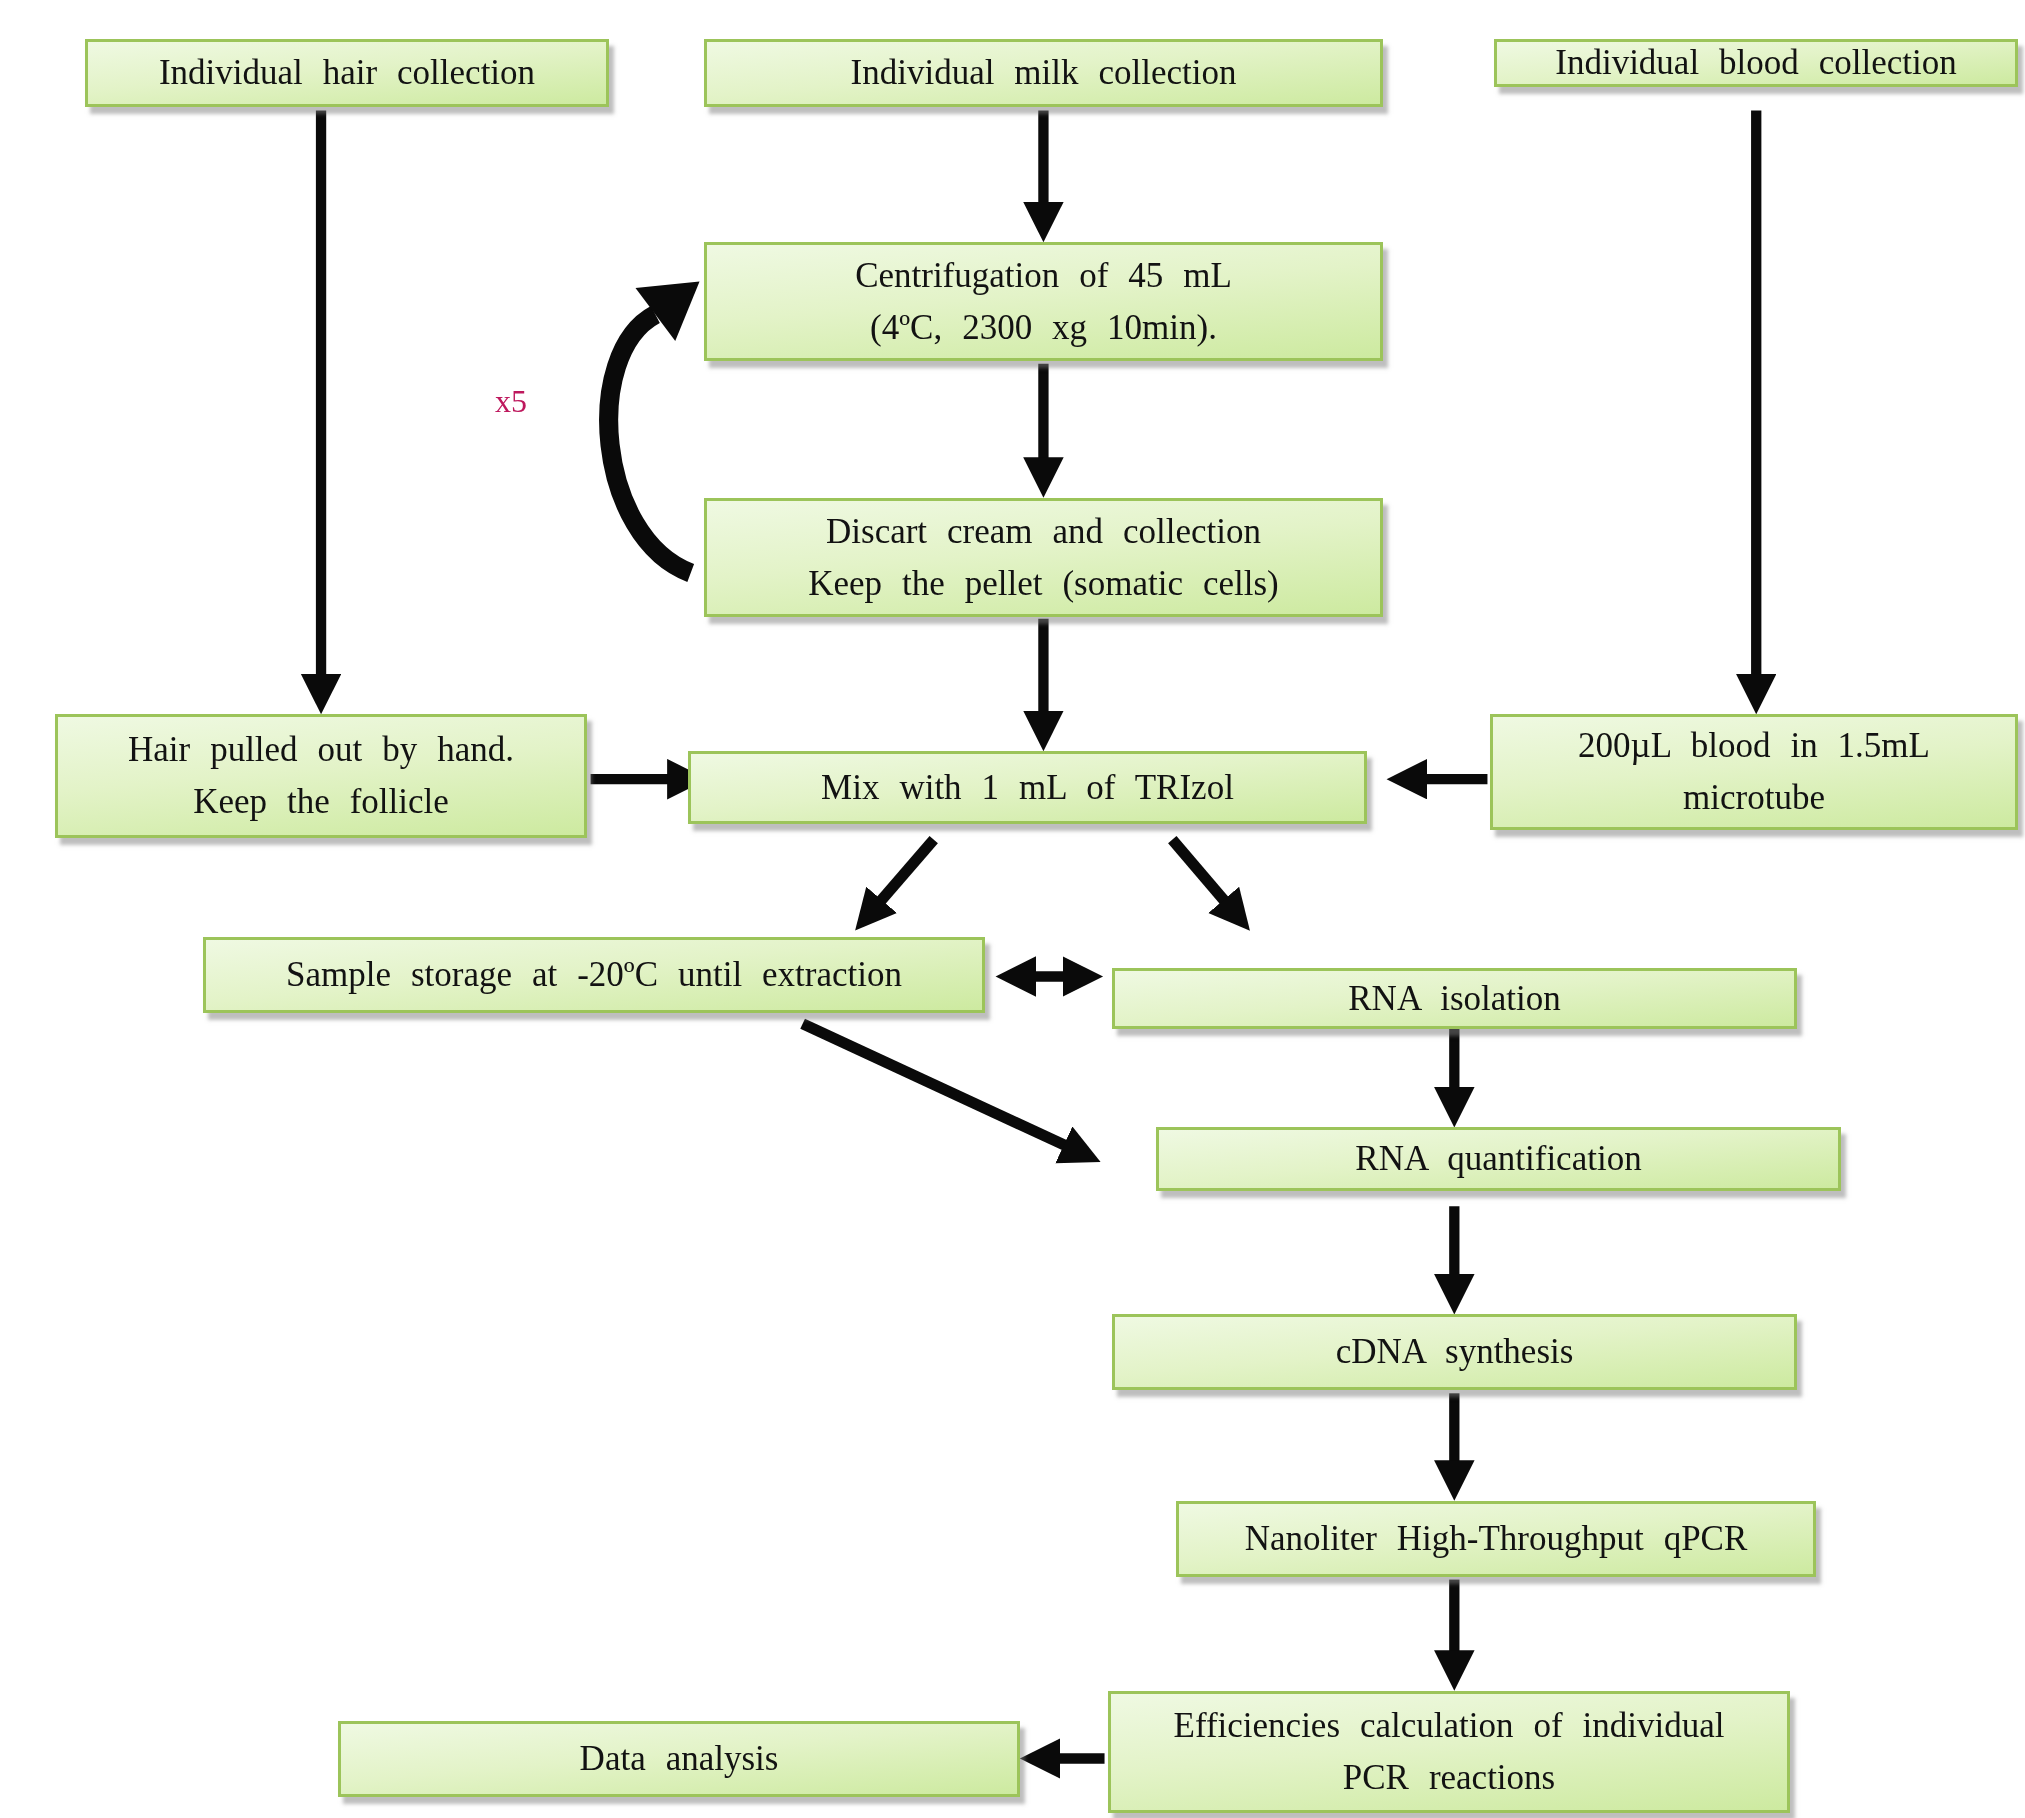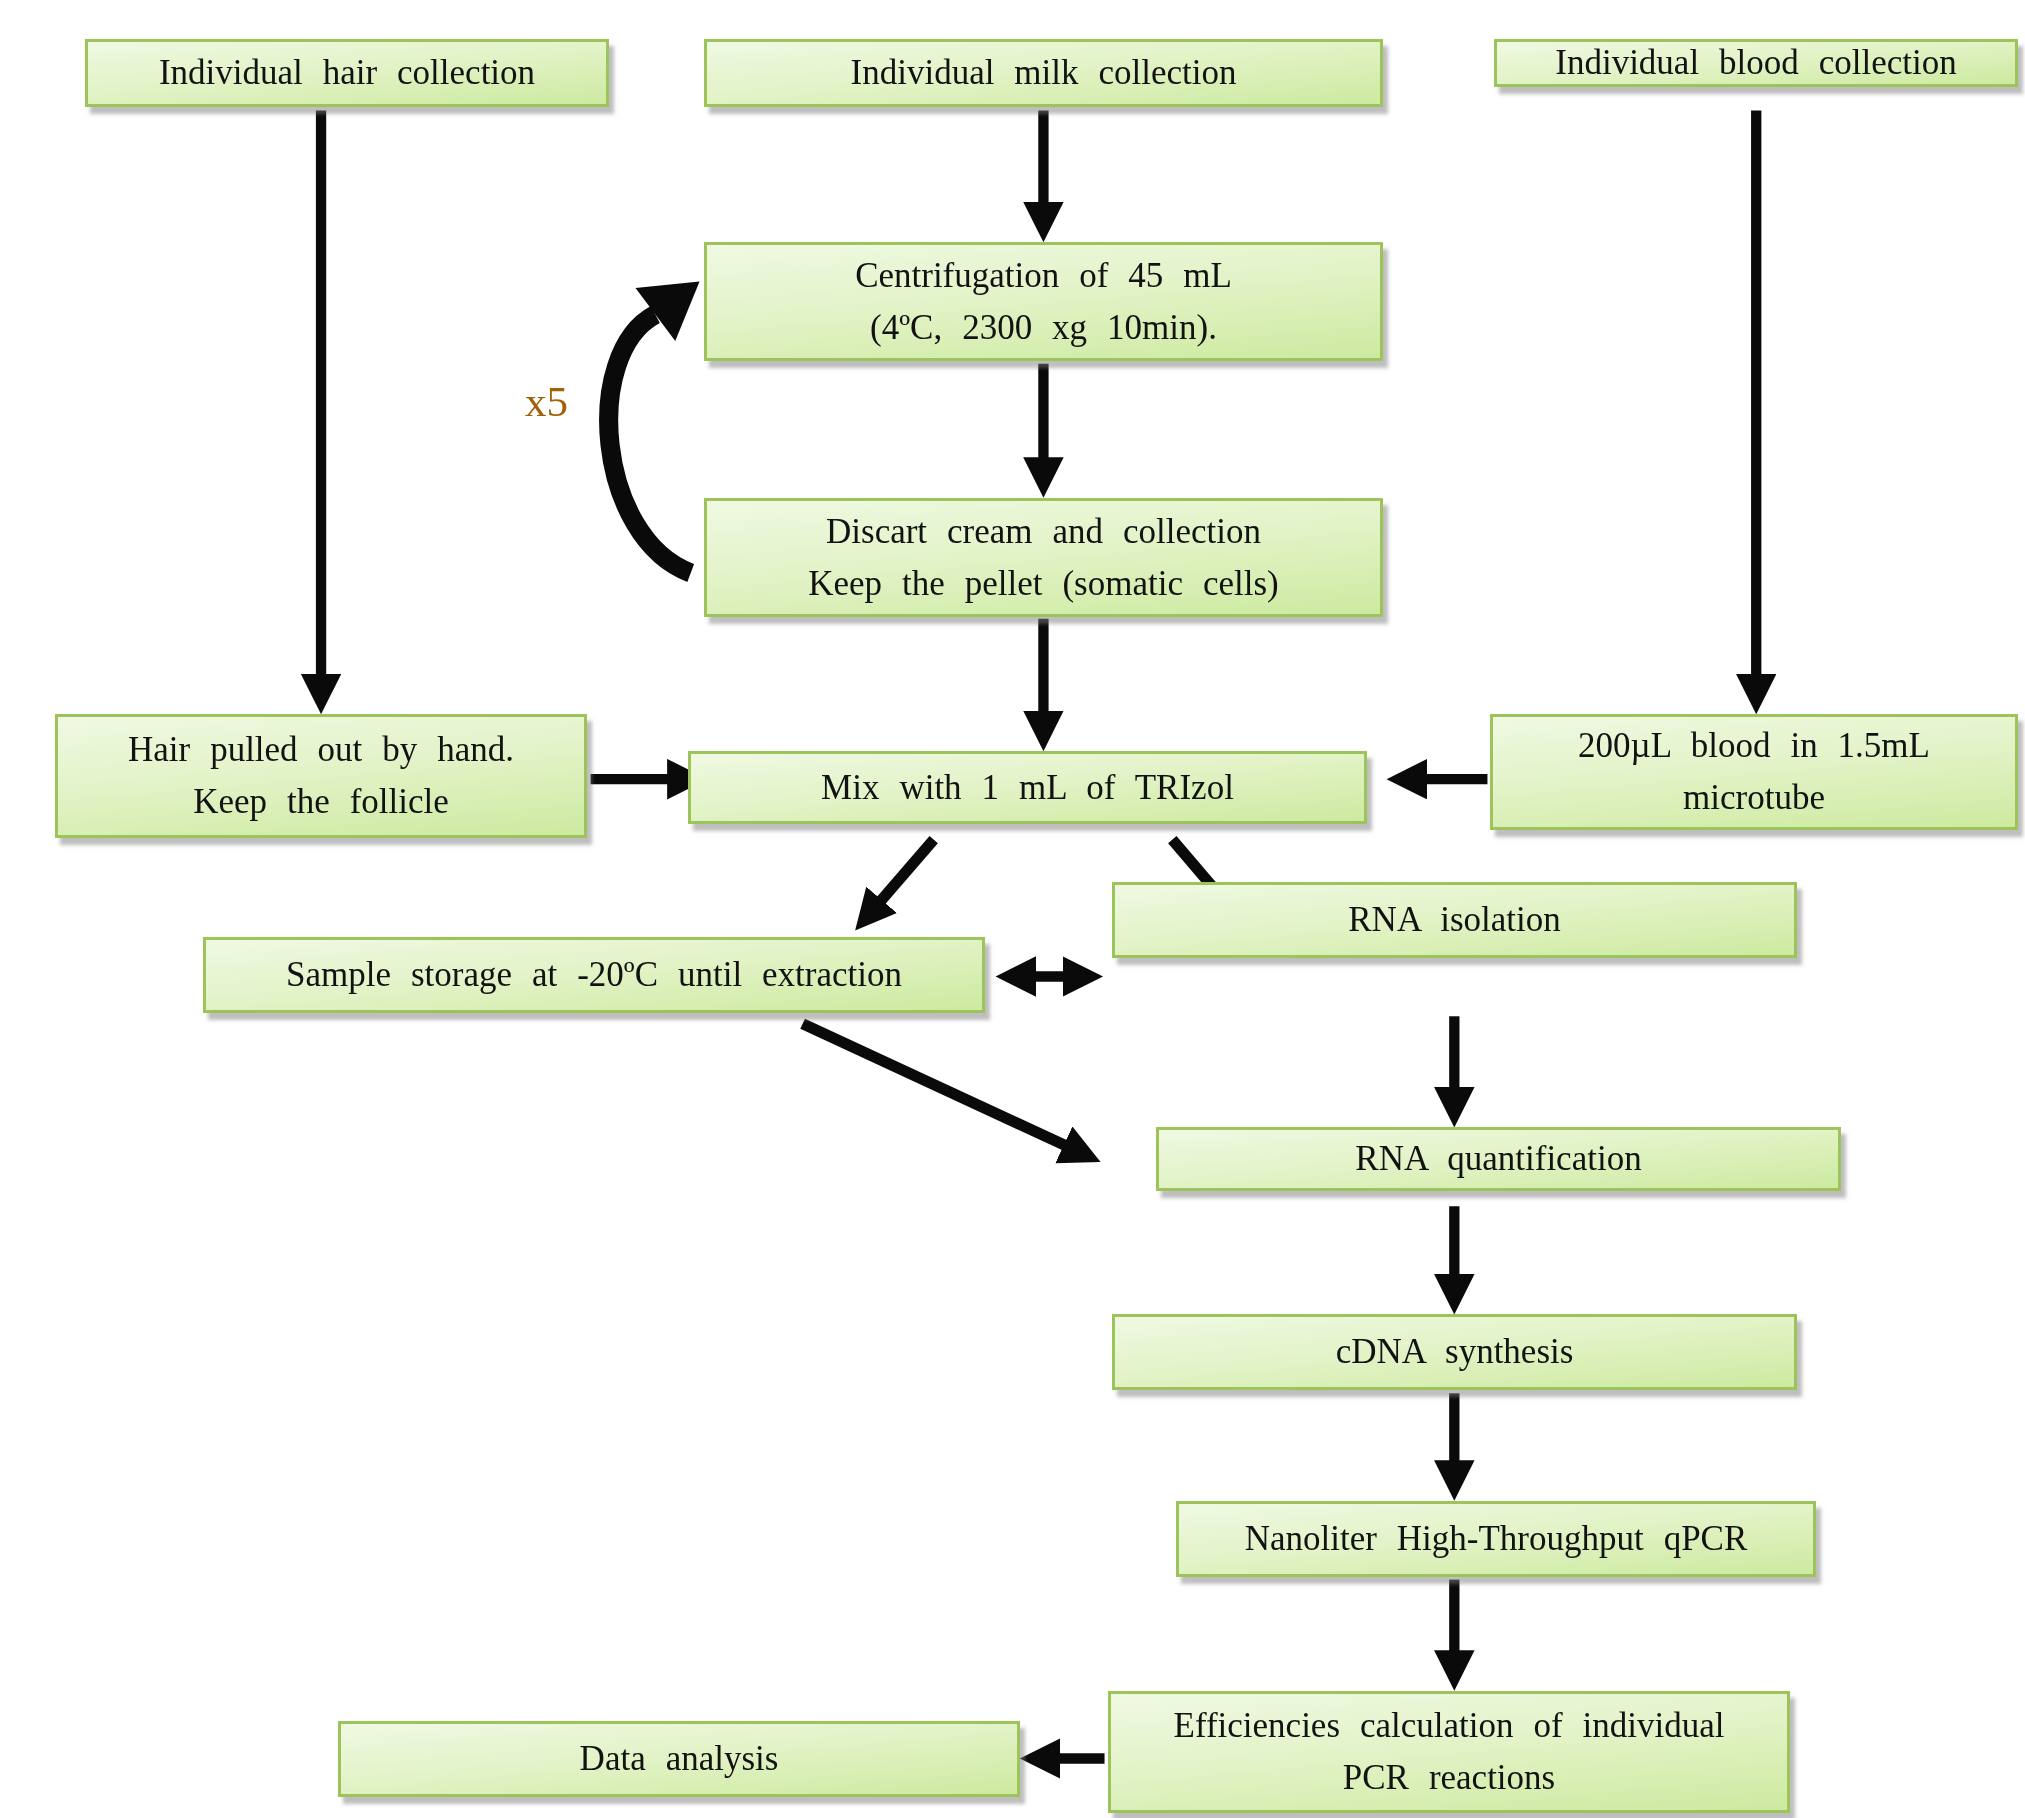--- a/index.html
+++ b/index.html
@@ -26,22 +26,22 @@
     color:#121212;
     text-align:left;
     word-spacing:0.32em;
   }
   .node .l{display:block;}
   .node.two .l{line-height:52px;}
   .node.one{white-space:nowrap;}
   #loop-label{
     position:absolute;
     left:495px;top:368px;width:103px;height:66px;
-    font-size:43px;color:#a16207;
-    display:flex;align-items:center;justify-content:center;
+    font-size:32px;color:#be185d;
+    display:flex;align-items:center;
   }
 </style>
 </head>
 <body>
 
 <div id="figure">
 
   <svg id="arrows" viewBox="0 0 2750 2470" xmlns="http://www.w3.org/2000/svg">
     <defs>
       <marker id="ah" markerUnits="userSpaceOnUse" markerWidth="58" markerHeight="58" refX="8" refY="27.5" orient="auto-start-reverse">
@@ -107,21 +107,21 @@
 
   <div class="node two" style="left:1490px;top:714px;width:528px;height:116px">
     <span class="l">200µL blood in 1.5mL</span>
     <span class="l">microtube</span>
   </div>
 
   <div class="node one" style="left:203px;top:937px;width:782px;height:76px">
     <span class="l">Sample storage at -20ºC until extraction</span>
   </div>
 
-  <div class="node one" style="left:1112px;top:882px;width:685px;height:76px">
+  <div class="node one" style="left:1112px;top:968px;width:685px;height:61px">
     <span class="l">RNA isolation</span>
   </div>
 
   <div class="node one" style="left:1156px;top:1127px;width:685px;height:64px">
     <span class="l">RNA quantification</span>
   </div>
 
   <div class="node one" style="left:1112px;top:1314px;width:685px;height:76px">
     <span class="l">cDNA synthesis</span>
   </div>

